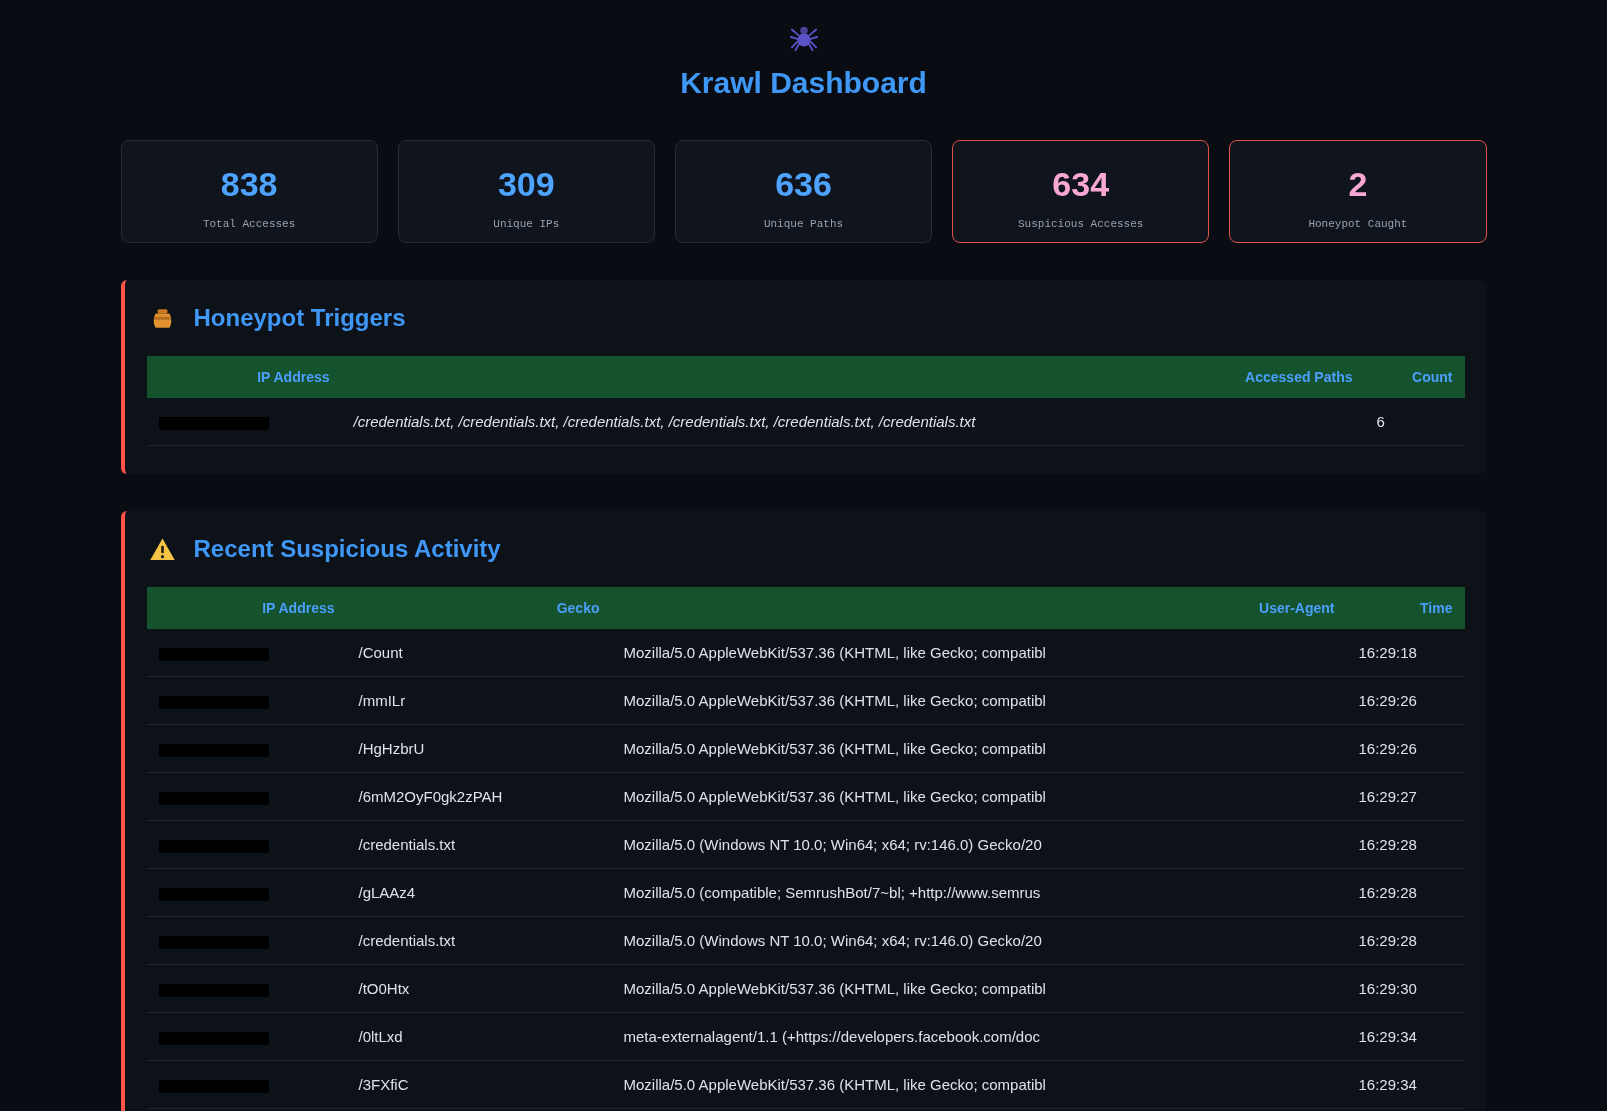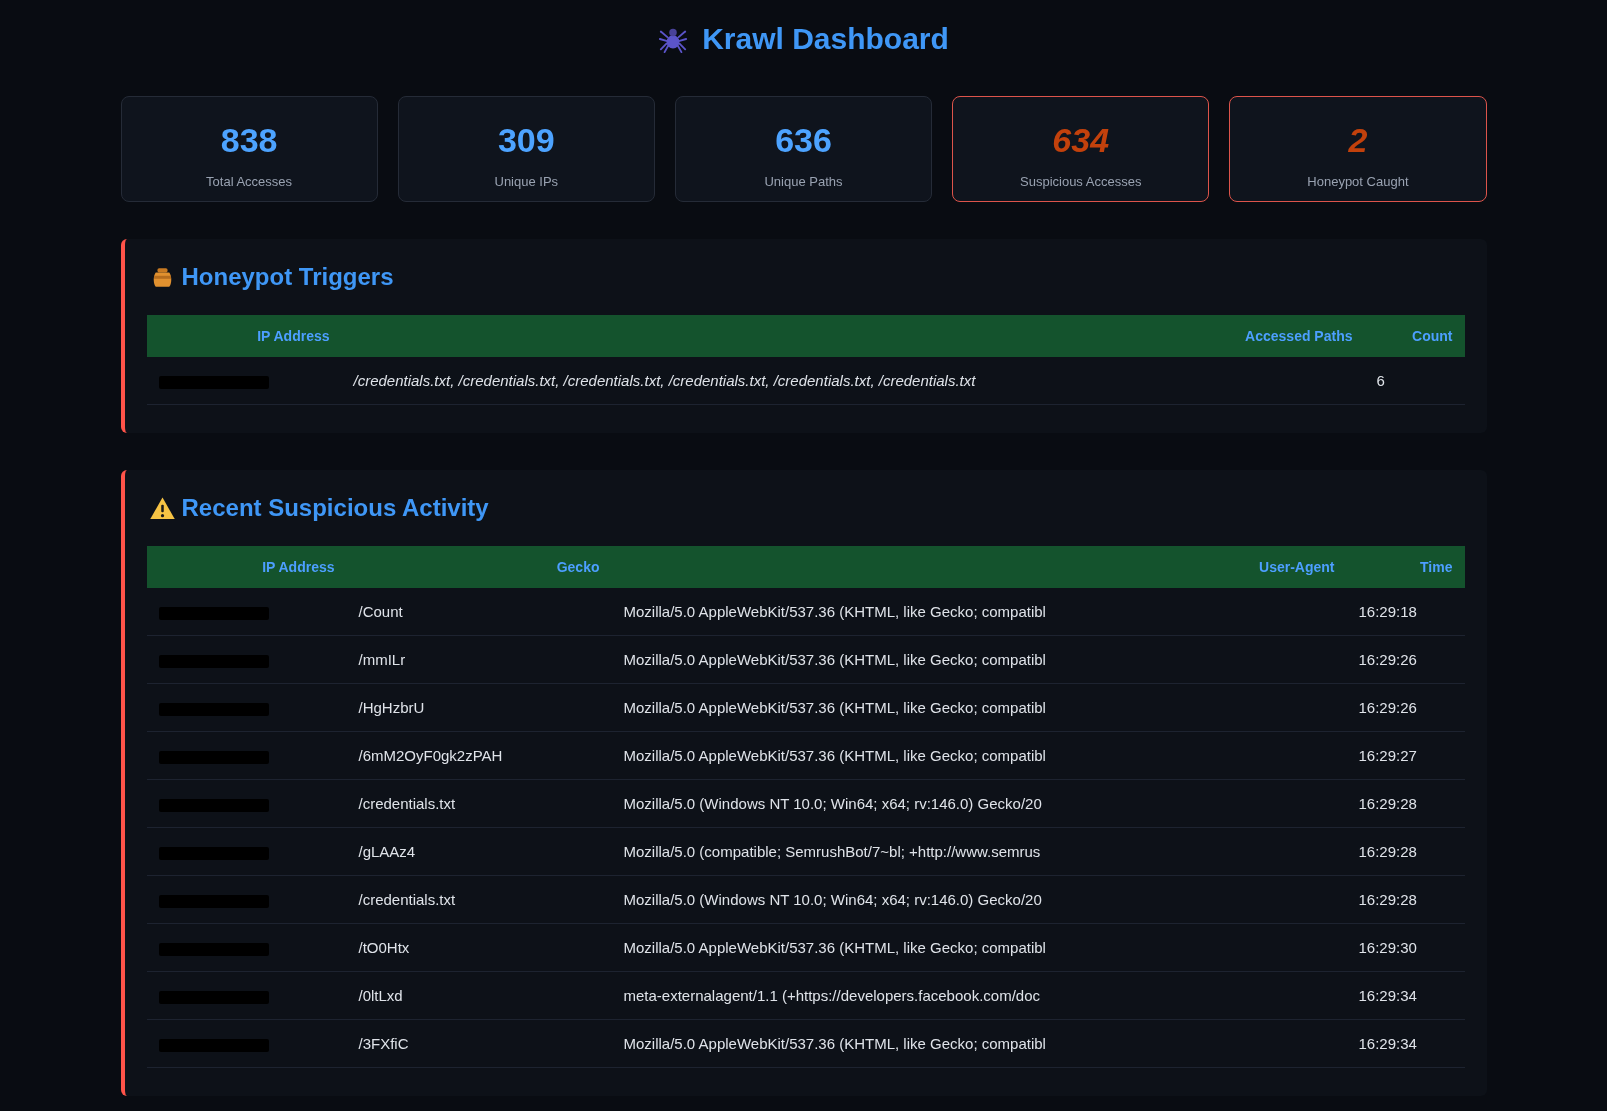--- a/index.html
+++ b/index.html
@@ -18,48 +18,49 @@
   
   .page-title {
     display: flex;
     justify-content: center;
     align-items: center;
     gap: 14px;
     margin-top: 6px;
     font-size: 30px;
     font-weight: bold;
     color: #3f97f6;
+    flex-direction: column;
   }
   .title-icon svg { display: block; }
   
   .stats { display: flex; gap: 20px; margin-top: 40px; }
   .card {
     flex: 1;
     background: #0f141d;
     border: 1px solid #252b37;
     border-radius: 8px;
     padding: 26px 8px 12px;
     text-align: center;
   }
   .card .value { font-size: 34px; font-weight: bold; color: #4da3ff; line-height: 1; }
-  .card .label { margin-top: 17px; font-size: 13px; color: #99a2b1; }
+  .card .label { margin-top: 17px; font-size: 11px; color: #99a2b1; font-family: Liberation Mono, monospace; }
   .card.alert { border-color: #dd544b; }
-  .card.alert .value { color: #c2410c; font-style: italic; }
+  .card.alert .value { color: #f9a8d4; }
   
   .panel {
     margin-top: 37px;
     background: #0d1118;
     border-left: 4px solid #ff5349;
     border-radius: 6px;
     padding: 24px 22px 28px;
   }
   .panel-title {
     display: flex;
     align-items: center;
-    gap: 6px;
+    gap: 18px;
     font-size: 24px;
     font-weight: bold;
     color: #3f97f6;
     margin: 0 0 24px 2px;
   }
   .panel-title svg { display: block; }
   
   table { width: 100%; border-collapse: collapse; font-size: 15px; table-layout: fixed; }
   thead th {
     background: #14532d;

